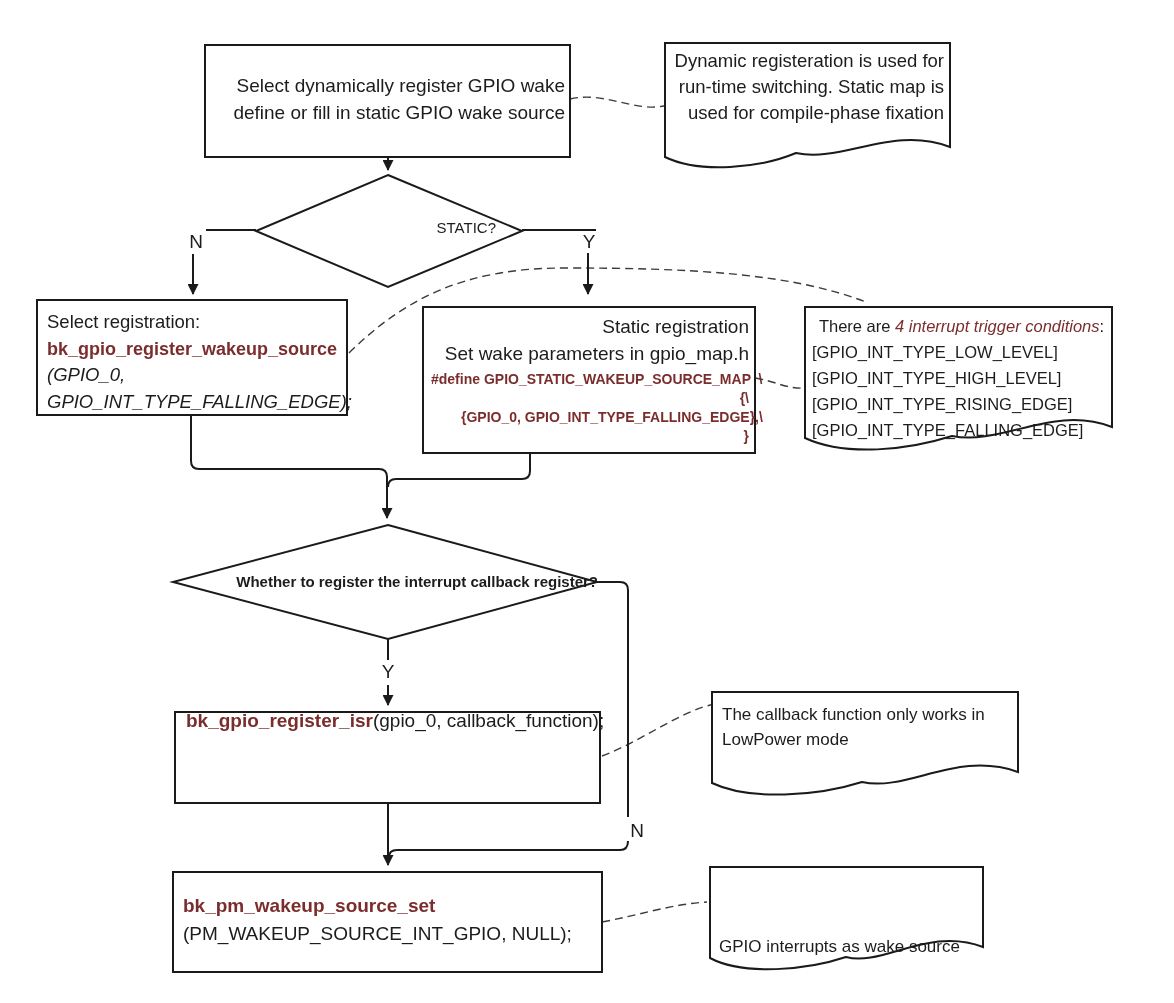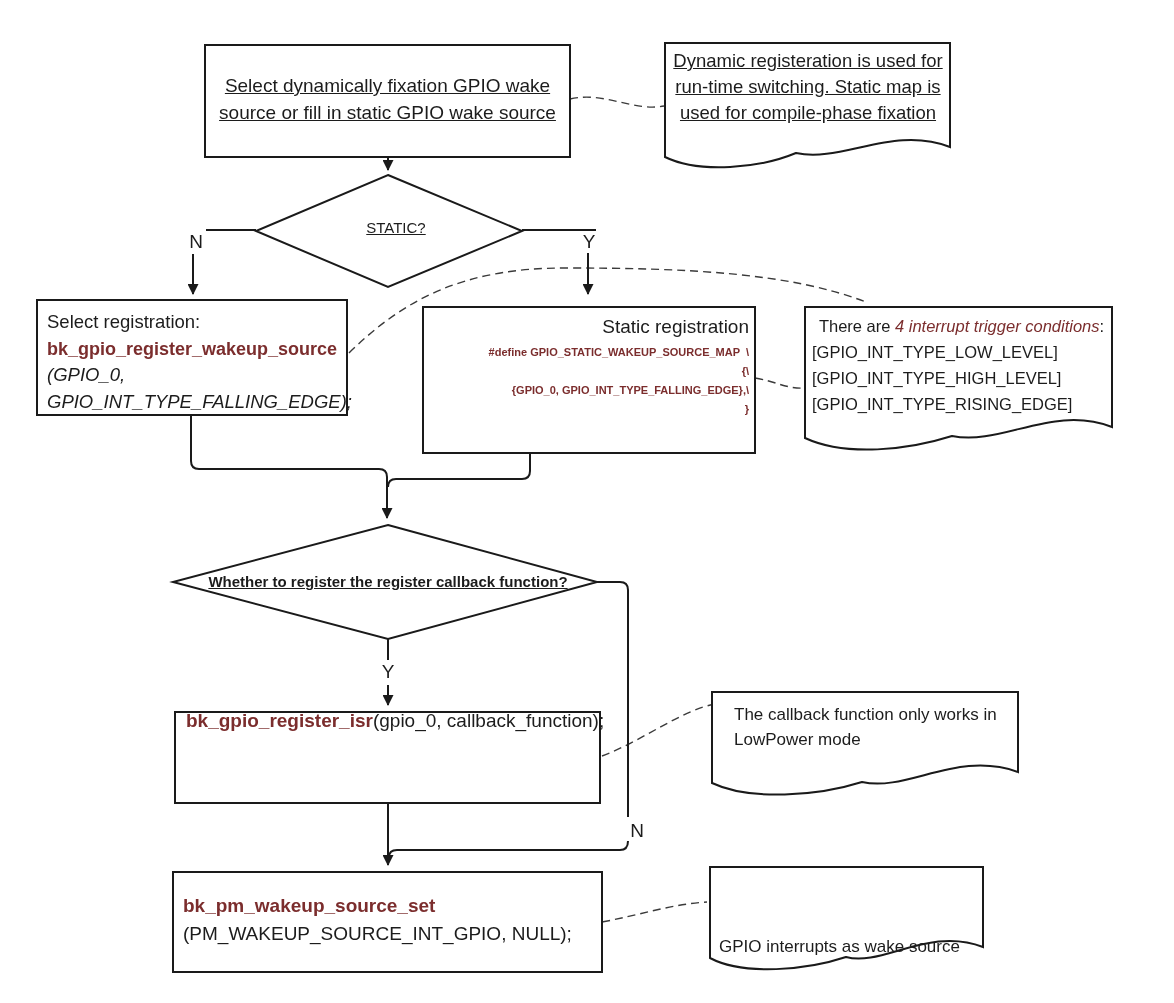--- a/index.html
+++ b/index.html
@@ -3,38 +3,38 @@
 <meta charset="utf-8">
 <style>
   html,body{margin:0;padding:0;background:#fff;}
   .canvas{position:relative;width:1174px;height:1003px;background:#fff;overflow:hidden;
           font-family:"Liberation Sans",sans-serif;color:#1c1c1c;}
   svg.layer{position:absolute;left:0;top:0;}
   .c{fill:none;stroke:#1a1a1a;stroke-width:2;}
   .shape{fill:#ffffff;stroke:#1a1a1a;stroke-width:2;}
   .d{fill:none;stroke:#3a3a3a;stroke-width:1.4;stroke-dasharray:8 5;}
   .txt{position:absolute;color:#1c1c1c;}
-  .center{text-align:center;text-decoration:underline;}
+  .center{text-align:right;}
   .maroon{color:#7b2d2d;}
   .b{font-weight:bold;}
   .i{font-style:italic;}
   .lbl{position:absolute;width:22px;text-align:center;font-size:19px;color:#1c1c1c;}
   .start-text{left:210px;top:72px;width:355px;font-size:19px;line-height:27px;}
   .note-top-text{left:672px;top:48px;width:272px;font-size:18.5px;line-height:26px;}
   .static-label{left:296px;top:219px;width:200px;font-size:15px;}
   .dyn-text{left:47px;top:309px;width:292px;font-size:18.5px;line-height:26.5px;}
   .dyn-text .fn{font-size:18px;}
   .static-text{left:431px;top:313px;width:318px;font-size:19px;line-height:27px;text-align:right;}
-  .code{font-size:11px;font-weight:bold;color:#7b2d2d;line-height:19px;white-space:pre;}
+  .code{font-size:14px;font-weight:bold;color:#7b2d2d;line-height:19px;white-space:pre;}
   .indent{padding-left:30px;}
   .trig-text{left:812px;top:313px;width:299px;font-size:16.5px;line-height:26px;}
   .trig-first{white-space:nowrap;text-align:center;}
   .dec2-label{left:178px;top:573px;width:420px;font-size:15px;font-weight:bold;white-space:nowrap;}
   .isr-text{left:186px;top:710px;width:410px;font-size:19px;white-space:nowrap;}
-  .cb-text{left:722px;top:702px;width:282px;font-size:17px;line-height:25px;margin-left:12px;}
+  .cb-text{left:722px;top:702px;width:282px;font-size:17px;line-height:25px;}
   .pm-text{left:183px;top:892px;width:412px;font-size:19px;line-height:28px;}
   .wake-text{left:719px;top:896px;width:270px;font-size:17px;margin-top:41px;}
 </style>
 </head>
 <body>
 
 <div class="canvas">
 
   <svg class="layer" width="1174" height="1003" viewBox="0 0 1174 1003">
     <defs>
@@ -70,51 +70,53 @@
     <path class="c" d="M588,253 V294" marker-end="url(#ah)"></path>
     <path class="c" d="M191,415 V461 Q191,469 199,469 H379 Q387,469 387,477 V518" marker-end="url(#ah)"></path>
     <path class="c" d="M530,453 V471 Q530,479 522,479 H396 Q388,479 388,487"></path>
     <path class="c" d="M388,639 V660"></path>
     <path class="c" d="M388,685 V705" marker-end="url(#ah)"></path>
     <path class="c" d="M597,582 H620 Q628,582 628,590 V817"></path>
     <path class="c" d="M628,841 Q628,850 620,850 H397 Q389,850 389,857"></path>
     <path class="c" d="M388,803 V865" marker-end="url(#ah)"></path>
   </svg>
 
-  <div class="txt start-text center">Select dynamically fixation GPIO wake source or fill in static GPIO wake source</div>
+  <div class="txt start-text center">Select dynamically register GPIO wake define or fill in static GPIO wake source</div>
 
   <div class="txt note-top-text center">Dynamic registeration is used for run-time switching. Static map is used for compile-phase fixation</div>
 
   <div class="txt static-label center">STATIC?</div>
   <div class="lbl" style="left:185px;top:231px;">N</div>
   <div class="lbl" style="left:578px;top:231px;">Y</div>
 
   <div class="txt dyn-text">
     <div>Select registration:</div>
     <div class="maroon b fn">bk_gpio_register_wakeup_source</div>
     <div class="i">(GPIO_0,</div>
     <div class="i">GPIO_INT_TYPE_FALLING_EDGE);</div>
   </div>
 
   <div class="txt static-text">
     <div>Static registration</div>
+    <div>Set wake parameters in gpio_map.h</div>
     <div class="code" style="margin-top:3px;">#define GPIO_STATIC_WAKEUP_SOURCE_MAP  \</div>
     <div class="code">{\</div>
     <div class="code indent">{GPIO_0, GPIO_INT_TYPE_FALLING_EDGE},\</div>
     <div class="code">}</div>
   </div>
 
   <div class="txt trig-text">
     <div class="trig-first"><span>There are </span><span class="maroon i">4 interrupt trigger conditions</span><span>:</span></div>
     <div>[GPIO_INT_TYPE_LOW_LEVEL]</div>
     <div>[GPIO_INT_TYPE_HIGH_LEVEL]</div>
     <div>[GPIO_INT_TYPE_RISING_EDGE]</div>
+    <div>[GPIO_INT_TYPE_FALLING_EDGE]</div>
   </div>
 
-  <div class="txt dec2-label center">Whether to register the register callback function?</div>
+  <div class="txt dec2-label center">Whether to register the interrupt callback register?</div>
   <div class="lbl" style="left:377px;top:661px;">Y</div>
   <div class="lbl" style="left:626px;top:820px;">N</div>
 
   <div class="txt isr-text"><span class="maroon b">bk_gpio_register_isr</span><span>(gpio_0, callback_function);</span></div>
 
   <div class="txt cb-text">The callback function only works in LowPower mode</div>
 
   <div class="txt pm-text">
     <div class="maroon b">bk_pm_wakeup_source_set</div>
     <div>(PM_WAKEUP_SOURCE_INT_GPIO, NULL);</div>

